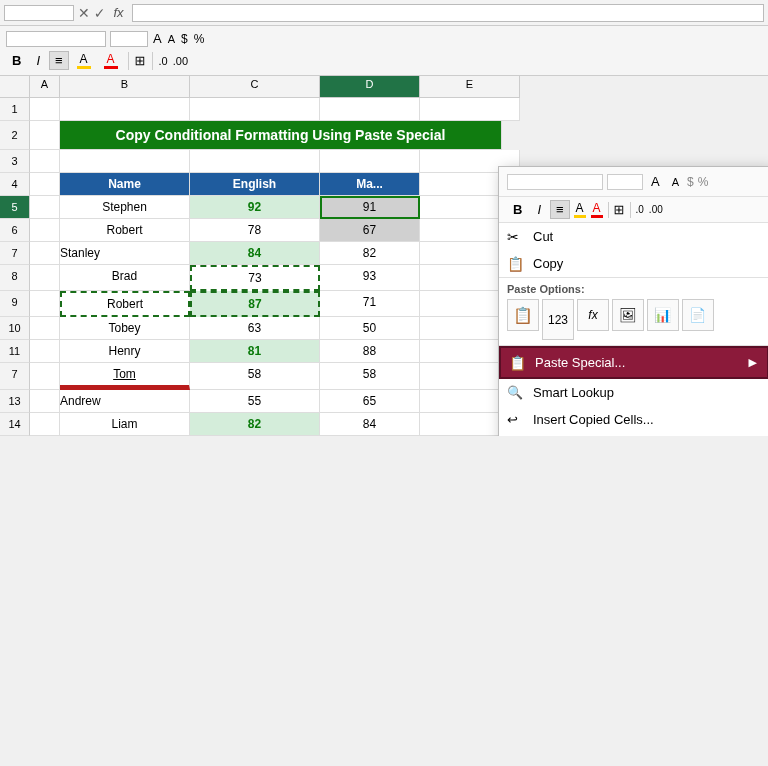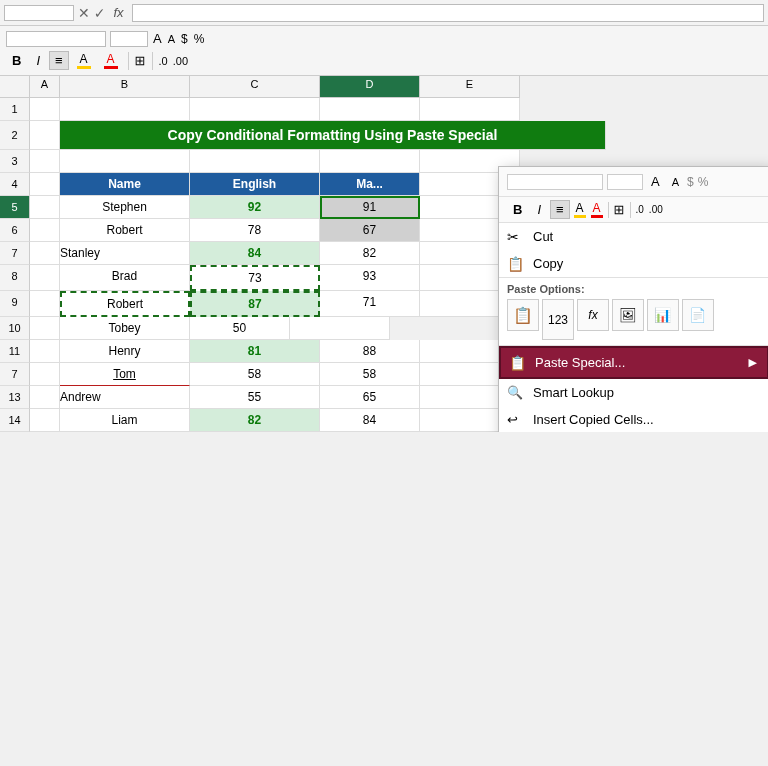--- a/index.html
+++ b/index.html
@@ -67,21 +67,21 @@
       <div style="width:30px;min-width:30px;border-right:1px solid #ddd;border-bottom:1px solid #ddd;background:white;line-height:22px;"></div>
       <div style="width:130px;border-right:1px solid #ddd;border-bottom:1px solid #ddd;background:white;line-height:22px;"></div>
       <div style="width:130px;border-right:1px solid #ddd;border-bottom:1px solid #ddd;background:white;line-height:22px;"></div>
       <div style="width:100px;border-right:1px solid #ddd;border-bottom:1px solid #ddd;background:white;line-height:22px;"></div>
       <div style="width:100px;border-right:1px solid #ddd;border-bottom:1px solid #ddd;background:white;line-height:22px;"></div>
     </div>
 
     <div style="display:flex;">
       <div style="width:30px;min-width:30px;background:#f3f3f3;border-right:1px solid #ccc;border-bottom:1px solid #ddd;text-align:center;font-size:11px;line-height:28px;">2</div>
       <div style="width:30px;border-right:1px solid #ddd;border-bottom:1px solid #ddd;background:white;line-height:28px;"></div>
-      <div colspan="3" style="width:546px;border-right:1px solid #ddd;border-bottom:1px solid #ddd;background:#107c10;color:white;font-weight:bold;font-size:14px;text-align:center;line-height:28px;padding:0 6px;overflow:hidden;">Copy Conditional Formatting Using Paste Special</div>
+      <div colspan="3" style="width:442px;border-right:1px solid #ddd;border-bottom:1px solid #ddd;background:#107c10;color:white;font-weight:bold;font-size:14px;text-align:center;line-height:28px;padding:0 6px;overflow:hidden;">Copy Conditional Formatting Using Paste Special</div>
     </div>
 
     <div style="display:flex;">
       <div style="width:30px;min-width:30px;background:#f3f3f3;border-right:1px solid #ccc;border-bottom:1px solid #ddd;text-align:center;font-size:11px;line-height:22px;">3</div>
       <div style="width:30px;border-right:1px solid #ddd;border-bottom:1px solid #ddd;background:white;line-height:22px;"></div>
       <div style="width:130px;border-right:1px solid #ddd;border-bottom:1px solid #ddd;background:white;line-height:22px;"></div>
       <div style="width:130px;border-right:1px solid #ddd;border-bottom:1px solid #ddd;background:white;line-height:22px;"></div>
       <div style="width:100px;border-right:1px solid #ddd;border-bottom:1px solid #ddd;background:white;line-height:22px;"></div>
       <div style="width:100px;border-right:1px solid #ddd;border-bottom:1px solid #ddd;background:white;line-height:22px;"></div>
     </div>
@@ -137,37 +137,38 @@
       <div style="width:130px;border-right:1px solid #ddd;border-bottom:1px solid #ddd;background:white;text-align:center;font-size:12px;line-height:22px;border:2px dashed #1a6e1a;">Robert</div>
       <div style="width:130px;border-right:1px solid #ddd;border-bottom:1px solid #ddd;background:#d4edda;color:#0a7a0a;font-weight:bold;text-align:center;font-size:12px;line-height:22px;border:2px dashed #1a6e1a;">87</div>
       <div style="width:100px;border-right:1px solid #ddd;border-bottom:1px solid #ddd;background:white;text-align:center;font-size:12px;line-height:22px;">71</div>
       <div style="width:100px;border-right:1px solid #ddd;border-bottom:1px solid #ddd;background:white;line-height:22px;"></div>
     </div>
 
     <div style="display:flex;">
       <div style="width:30px;min-width:30px;background:#f3f3f3;border-right:1px solid #ccc;border-bottom:1px solid #ddd;text-align:center;font-size:11px;line-height:22px;">10</div>
       <div style="width:30px;border-right:1px solid #ddd;border-bottom:1px solid #ddd;background:white;line-height:22px;"></div>
       <div style="width:130px;border-right:1px solid #ddd;border-bottom:1px solid #ddd;background:white;text-align:center;font-size:12px;line-height:22px;">Tobey</div>
+      <div style="width:130px;border-right:1px solid #ddd;border-bottom:1px solid #ddd;background:white;text-align:center;font-size:12px;line-height:22px;">63</div>
       <div style="width:100px;border-right:1px solid #ddd;border-bottom:1px solid #ddd;background:white;text-align:center;font-size:12px;line-height:22px;">50</div>
       <div style="width:100px;border-right:1px solid #ddd;border-bottom:1px solid #ddd;background:white;line-height:22px;"></div>
     </div>
 
     <div style="display:flex;">
       <div style="width:30px;min-width:30px;background:#f3f3f3;border-right:1px solid #ccc;border-bottom:1px solid #ddd;text-align:center;font-size:11px;line-height:22px;">11</div>
       <div style="width:30px;border-right:1px solid #ddd;border-bottom:1px solid #ddd;background:white;line-height:22px;"></div>
       <div style="width:130px;border-right:1px solid #ddd;border-bottom:1px solid #ddd;background:white;text-align:center;font-size:12px;line-height:22px;">Henry</div>
       <div style="width:130px;border-right:1px solid #ddd;border-bottom:1px solid #ddd;background:#d4edda;color:#0a7a0a;font-weight:bold;text-align:center;font-size:12px;line-height:22px;">81</div>
       <div style="width:100px;border-right:1px solid #ddd;border-bottom:1px solid #ddd;background:white;text-align:center;font-size:12px;line-height:22px;">88</div>
       <div style="width:100px;border-right:1px solid #ddd;border-bottom:1px solid #ddd;background:white;line-height:22px;"></div>
     </div>
 
     <div style="display:flex;">
       <div style="width:30px;min-width:30px;background:#f3f3f3;border-right:1px solid #ccc;border-bottom:1px solid #ddd;text-align:center;font-size:11px;line-height:22px;">7</div>
       <div style="width:30px;border-right:1px solid #ddd;border-bottom:1px solid #ddd;background:white;line-height:22px;"></div>
-      <div style="width:130px;border-right:1px solid #ddd;border-bottom:1px solid #b91c1c;background:white;text-align:center;font-size:12px;line-height:22px;text-decoration:underline;">Tom</div>
+      <div style="width:130px;border-right:1px solid #ddd;border-bottom:5px solid #b91c1c;background:white;text-align:center;font-size:12px;line-height:22px;text-decoration:underline;">Tom</div>
       <div style="width:130px;border-right:1px solid #ddd;border-bottom:1px solid #ddd;background:white;text-align:center;font-size:12px;line-height:22px;">58</div>
       <div style="width:100px;border-right:1px solid #ddd;border-bottom:1px solid #ddd;background:white;text-align:center;font-size:12px;line-height:22px;">58</div>
       <div style="width:100px;border-right:1px solid #ddd;border-bottom:1px solid #ddd;background:white;line-height:22px;"></div>
     </div>
 
     <div style="display:flex;">
       <div style="width:30px;min-width:30px;background:#f3f3f3;border-right:1px solid #ccc;border-bottom:1px solid #ddd;text-align:center;font-size:11px;line-height:22px;">13</div>
       <div style="width:30px;border-right:1px solid #ddd;border-bottom:1px solid #ddd;background:white;line-height:22px;"></div>
       <div style="width:130px;border-right:1px solid #ddd;border-bottom:1px solid #ddd;background:white;font-size:12px;line-height:22px;">Andrew</div>
       <div style="width:130px;border-right:1px solid #ddd;border-bottom:1px solid #ddd;background:white;text-align:center;font-size:12px;line-height:22px;">55</div>

